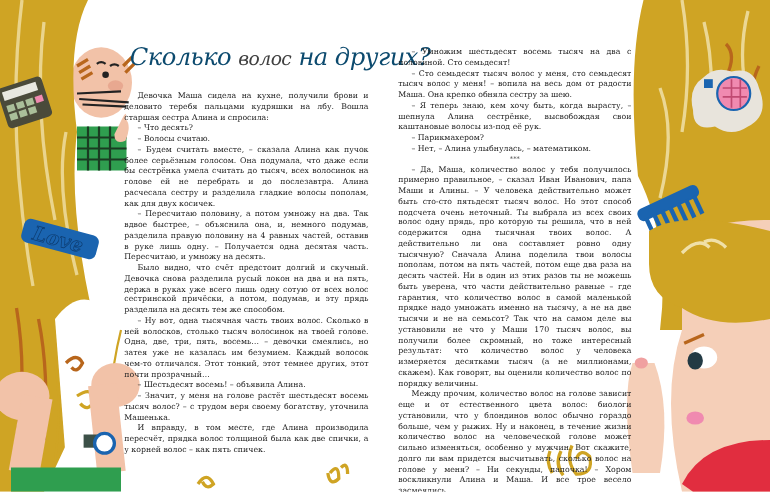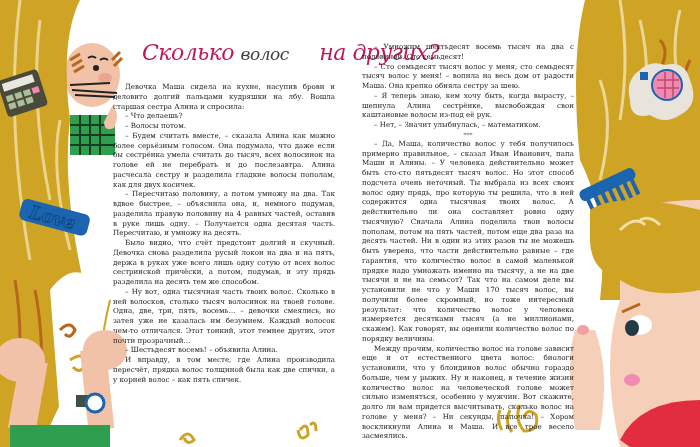--- a/index.html
+++ b/index.html
@@ -1,20 +1,20 @@
 <!DOCTYPE html>
 <html><head>
 <meta charset="utf-8">
 <style>
   html, body { margin:0; padding:0; }
   body { width:700px; height:447px; overflow:hidden; background:#ffffff; position:relative; font-family:"DejaVu Serif", serif; }
   .spread { position:absolute; left:0; top:0; width:700px; height:447px; background:#fff; overflow:hidden; }
   .illus { position:absolute; left:0; top:0; width:700px; height:447px; }
   .title { position:absolute; left:118px; top:40px; font-family:"DejaVu Serif", serif; font-style:italic; font-size:22px; letter-spacing:-0.5px; white-space:nowrap; }
-  .title .blue { color:#be185d;margin-left:24px; }
+  .title .blue { color:#0c4a6e; }
   .title .gold { color:#404040; font-size:17px; }
   .col { position:absolute; font-family:"DejaVu Serif", serif; font-size:7.1px; line-height:9.75px; color:#222; text-align:justify; }
   .col p { margin:0; text-indent:12px; }
   .col p.center { text-align:center; text-indent:0; color:#555; font-size:6px; line-height:9px; }
   #left-col { left:113px; top:82px; width:222px; }
   #right-col { left:362px; top:42px; width:212px; }
 </style>
 </head>
 <body>
 
@@ -112,34 +112,36 @@
     </g>
   </svg>
 
   <div class="title">
     <span class="blue">Сколько</span>
     <span class="gold">волос</span>
     <span class="blue">на других?</span>
   </div>
 
   <div class="col" id="left-col">
-    <p>Девочка Маша сидела на кухне, насупив брови и деловито долгий пальцами кудряшки на лбу. Вошла старшая сестра Алина и спросила:</p>
-    <p>– Что делаешь?</p>
-    <p>– Волосы потом.</p>
-    <p>– Будем считать вместе, – сказала Алина как можно более серьёзным голосом. Она подумала, что даже если бы сестрёнка умела считать до тысяч, всех волосинок на голове ей не перебрать и до послезавтра. Алина расчесала сестру и разделила гладкие волосы пополам, как для двух косичек.</p>
+    <p>Девочка Маша сидела на кухне, получили брови и деловито теребя пальцами кудряшки на лбу. Вошла старшая сестра Алина и спросила:</p>
+    <p>– Что десять?</p>
+    <p>– Волосы считаю.</p>
+    <p>– Будем считать вместе, – сказала Алина как пучок более серьёзным голосом. Она подумала, что даже если бы сестрёнка умела считать до тысяч, всех волосинок на голове ей не перебрать и до послезавтра. Алина расчесала сестру и разделила гладкие волосы пополам, как для двух косичек.</p>
     <p>– Пересчитаю половину, а потом умножу на два. Так вдвое быстрее, – объяснила она, и, немного подумав, разделила правую половину на 4 равных частей, оставив в руке лишь одну. – Получается одна десятая часть. Пересчитаю, и умножу на десять.</p>
     <p>Было видно, что счёт предстоит долгий и скучный. Девочка снова разделила русый локон на два и на пять, держа в руках уже всего лишь одну сотую от всех волос сестринской причёски, а потом, подумав, и эту прядь разделила на десять тем же способом.</p>
     <p>– Ну вот, одна тысячная часть твоих волос. Сколько в ней волосков, столько тысяч волосинок на твоей голове. Одна, две, три, пять, восемь… – девочки смеялись, но затея уже не казалась им безумием. Каждый волосок чем-то отличался. Этот тонкий, этот темнее других, этот почти прозрачный…</p>
     <p>– Шестьдесят восемь! – объявила Алина.</p>
+    <p>– Значит, у меня на голове растёт шестьдесят восемь тысяч волос? – с трудом веря своему богатству, уточнила Машенька.</p>
     <p>И вправду, в том месте, где Алина производила пересчёт, прядка волос толщиной была как две спички, а у корней волос – как пять спичек.</p>
   </div>
 
   <div class="col" id="right-col">
     <p>– Умножим шестьдесят восемь тысяч на два с половиной. Сто семьдесят!</p>
     <p>– Сто семьдесят тысяч волос у меня, сто семьдесят тысяч волос у меня! – вопила на весь дом от радости Маша. Она крепко обняла сестру за шею.</p>
     <p>– Я теперь знаю, кем хочу быть, когда вырасту, – шепнула Алина сестрёнке, высвобождая свои каштановые волосы из-под её рук.</p>
-    <p>– Нет, – Значит улыбнулась, – математиком.</p>
+    <p>– Парикмахером?</p>
+    <p>– Нет, – Алина улыбнулась, – математиком.</p>
     <p class="center">***</p>
     <p>– Да, Маша, количество волос у тебя получилось примерно правильное, – сказал Иван Иванович, папа Маши и Алины. – У человека действительно может быть сто-сто пятьдесят тысяч волос. Но этот способ подсчета очень неточный. Ты выбрала из всех своих волос одну прядь, про которую ты решила, что в ней содержится одна тысячная твоих волос. А действительно ли она составляет ровно одну тысячную? Сначала Алина поделила твои волосы пополам, потом на пять частей, потом еще два раза на десять частей. Ни в один из этих разов ты не можешь быть уверена, что части действительно равные – где гарантия, что количество волос в самой маленькой прядке надо умножать именно на тысячу, а не на две тысячи и не на семьсот? Так что на самом деле вы установили не что у Маши 170 тысяч волос, вы получили более скромный, но тоже интересный результат: что количество волос у человека измеряется десятками тысяч (а не миллионами, скажем). Как говорят, вы оценили количество волос по порядку величины.</p>
     <p>Между прочим, количество волос на голове зависит еще и от естественного цвета волос: биологи установили, что у блондинов волос обычно гораздо больше, чем у рыжих. Ну и наконец, в течение жизни количество волос на человеческой голове может сильно изменяться, особенно у мужчин. Вот скажите, долго ли вам придется высчитывать, сколько волос на голове у меня? – Ни секунды, папочка! – Хором воскликнули Алина и Маша. И все трое весело засмеялись.</p>
   </div>
 
 </div>
 
 </body></html>

